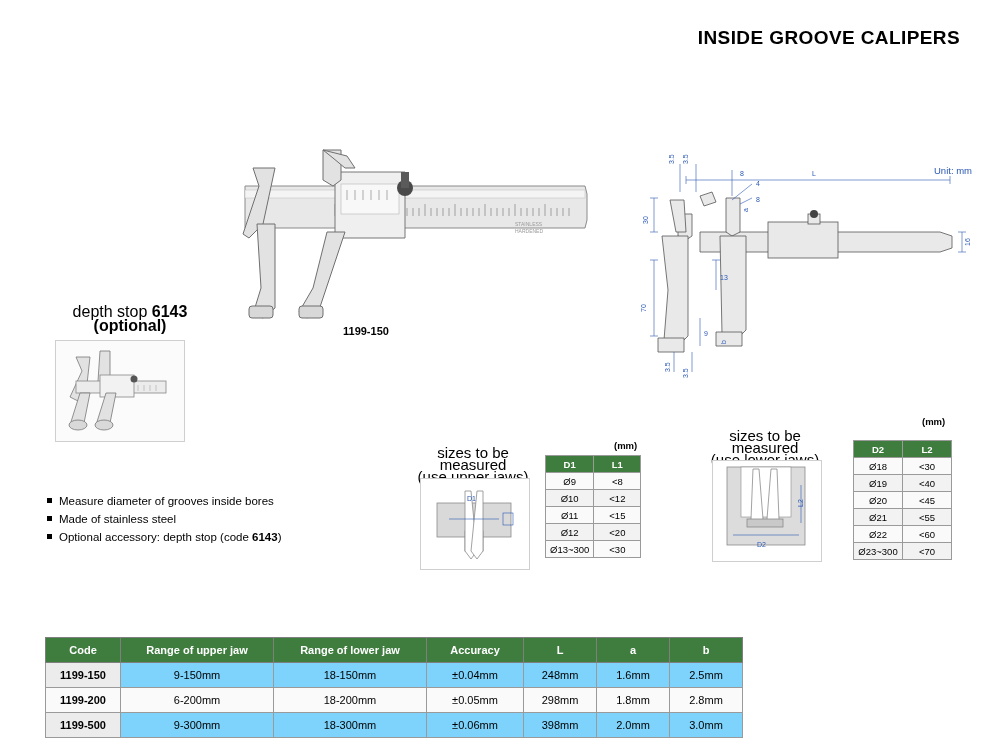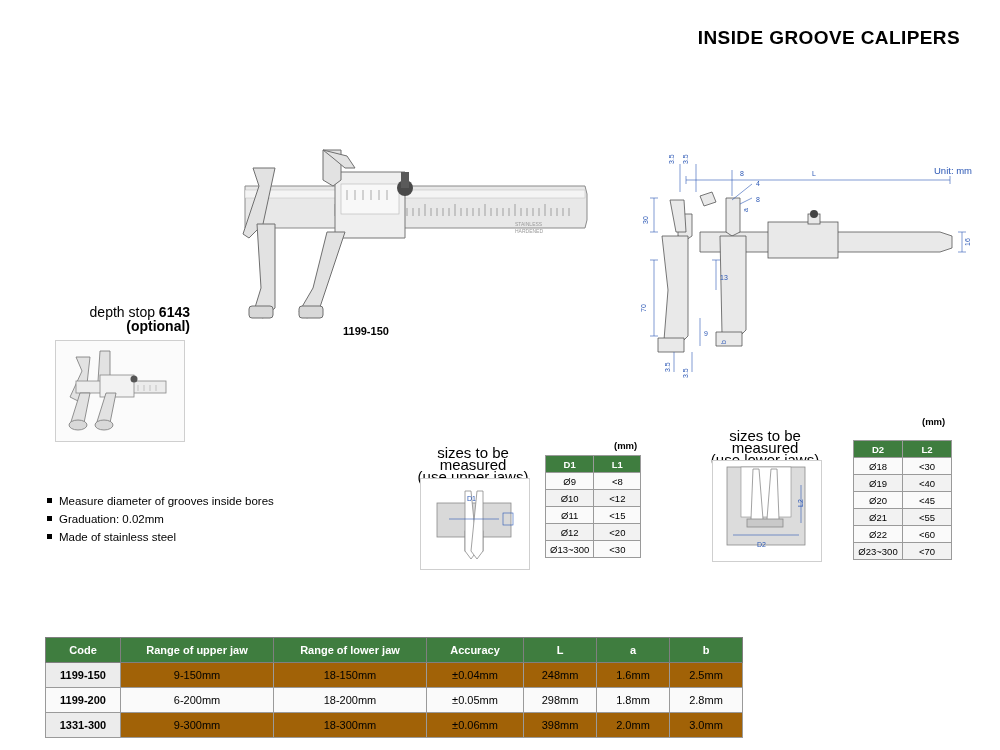--- a/index.html
+++ b/index.html
@@ -22,21 +22,21 @@
   
   #main-photo{position:absolute;left:215px;top:128px;width:400px;height:210px;}
   #main-caption{
     position:absolute;left:343px;top:325px;
     font-size:11px;font-weight:bold;
   }
 
   
   #depthstop-label{
     position:absolute;left:70px;top:305px;width:120px;
-    text-align:right;font-size:14px;line-height:14px;
+    text-align:center;font-size:16px;line-height:14px;
   }
   #depthstop-box{
     position:absolute;left:55px;top:340px;width:128px;height:100px;
     border:1px solid #cfcfcf;background:#fbfbfb;
   }
 
   
   #features{
     position:absolute;left:45px;top:492px;width:330px;
     font-size:11.5px;line-height:18px;
@@ -97,21 +97,21 @@
     position:absolute;left:45px;top:637px;
     border-collapse:collapse;font-size:11px;
   }
   #spec-table th{
     background:#3f7d3f;color:#fff;font-weight:bold;
     border:1px solid #7f7f7f;
     padding:3px 6px;height:18px;
   }
   #spec-table td{
     border:1px solid #9a9a9a;
-    padding:3px 6px;height:18px;text-align:center;background:#a16207;
+    padding:3px 6px;height:18px;text-align:center;background:#7dd3fc;
   }
   #spec-table td.code{font-weight:bold;background:#ececec;}
   #spec-table tr:nth-child(even) td{background:#fafafa;}
 
   .w-code{width:62px;}
   .w-upper{width:140px;}
   .w-lower{width:140px;}
   .w-acc{width:84px;}
   .w-l{width:60px;}
   .w-a{width:60px;}
@@ -230,22 +230,22 @@
         <line x1="82" y1="44" x2="82" y2="50"></line>
           <line x1="88" y1="44" x2="88" y2="50"></line>
         <line x1="94" y1="44" x2="94" y2="50"></line>
           <line x1="100" y1="44" x2="100" y2="50"></line>
       </g>
     </svg>
   </div>
 
   <div id="features">
     <div>Measure diameter of grooves inside bores</div>
-    <div>Graduation: 0.02mm</div>
     <div>Made of stainless steel</div>
+    <div>Optional accessory: depth stop (code <b>6143</b>)</div>
   </div>
 
   <div id="unit-note">Unit: mm</div>
 
   <div id="tech-drawing">
     <svg width="340" height="240" viewBox="0 0 340 240">
 
       <path d="M60 92 L300 92 L312 96 L312 108 L300 112 L60 112 Z" class="partfill"></path>
 
       <rect x="128" y="82" width="70" height="36" class="partfill"></rect>
@@ -440,21 +440,21 @@
       <tr>
         <td class="code">1199-200</td>
         <td>6-200mm</td>
         <td>18-200mm</td>
         <td>±0.05mm</td>
         <td>298mm</td>
         <td>1.8mm</td>
         <td>2.8mm</td>
       </tr>
       <tr>
-        <td class="code">1331-300</td>
+        <td class="code">1199-500</td>
         <td>9-300mm</td>
         <td>18-300mm</td>
         <td>±0.06mm</td>
         <td>398mm</td>
         <td>2.0mm</td>
         <td>3.0mm</td>
       </tr>
     </tbody>
   </table>
 

